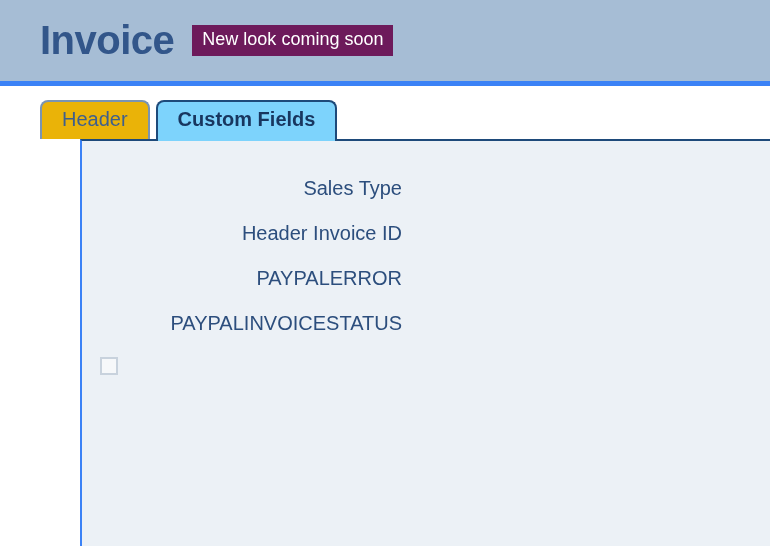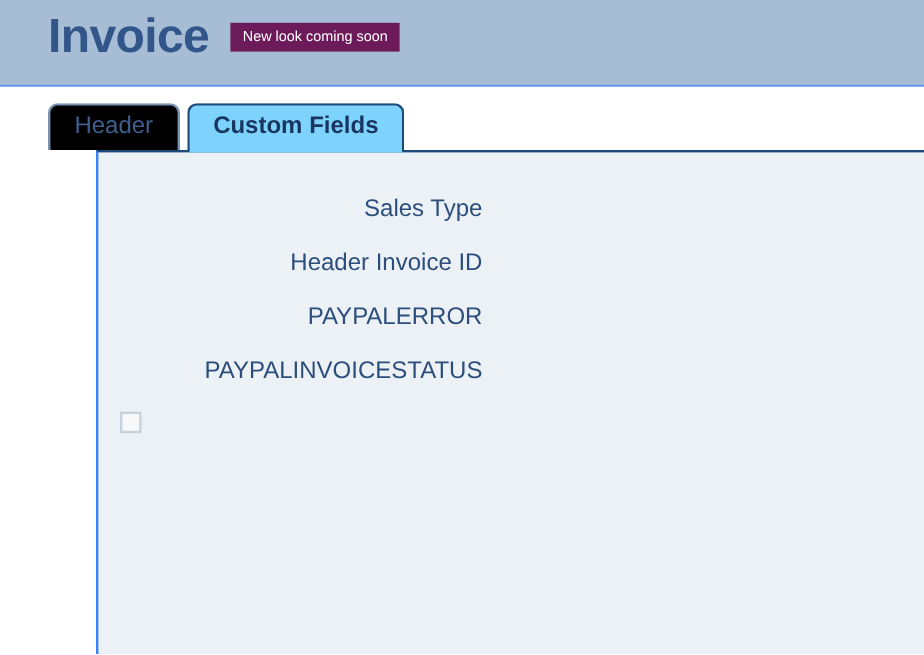--- a/index.html
+++ b/index.html
@@ -5,36 +5,36 @@
     * { box-sizing: border-box; margin: 0; padding: 0; }
     body {
       width: 770px;
       height: 546px;
       font-family: "Lucida Grande", "Helvetica Neue", Arial, sans-serif;
       background: #fff;
       overflow: hidden;
     }
     .header-bar {
       background: #a6bdd5;
-      border-bottom: 1px solid #3b82f6;
-      padding: 8px 0 18px 40px;
+      border-bottom: 5px solid #3b82f6;
+      padding: 18px 0 18px 40px;
       display: flex;
       align-items: center;
     }
     .page-title {
       color: #32568a;
       font-size: 40px;
       font-weight: 600;
       letter-spacing: -0.5px;
     }
     .new-look-badge {
       margin-left: 18px;
       background: #6d1a5b;
       color: #fff;
-      font-size: 12px;
+      font-size: 18px;
       padding: 4px 10px 6px 10px;
       font-weight: 400;
     }
     .tabs-wrap {
       padding: 14px 0 0 40px;
     }
     .tabs {
       display: flex;
       align-items: flex-end;
       position: relative;
@@ -44,21 +44,21 @@
       border: 2px solid #1e4a7a;
       border-bottom: none;
       border-top-left-radius: 8px;
       border-top-right-radius: 8px;
       padding: 6px 20px 8px 20px;
       font-size: 20px;
       cursor: pointer;
       position: relative;
     }
     .tab.inactive {
-      background: #000000;
+      background: #eab308;
       color: #3e5f8d;
       border-color: #7a94b3;
       margin-bottom: 0;
     }
     .tab.active {
       background: #7dd3fc;
       color: #18365f;
       font-weight: 700;
       margin-left: 6px;
       border-color: #1e4a7a;

